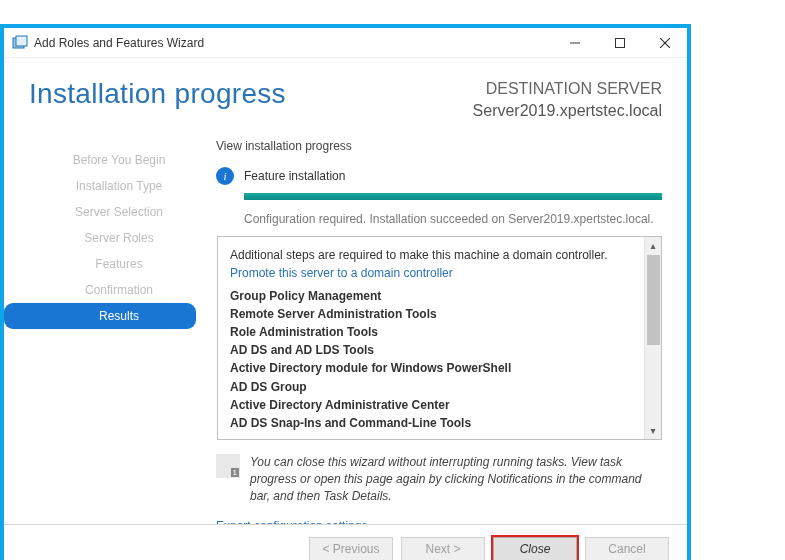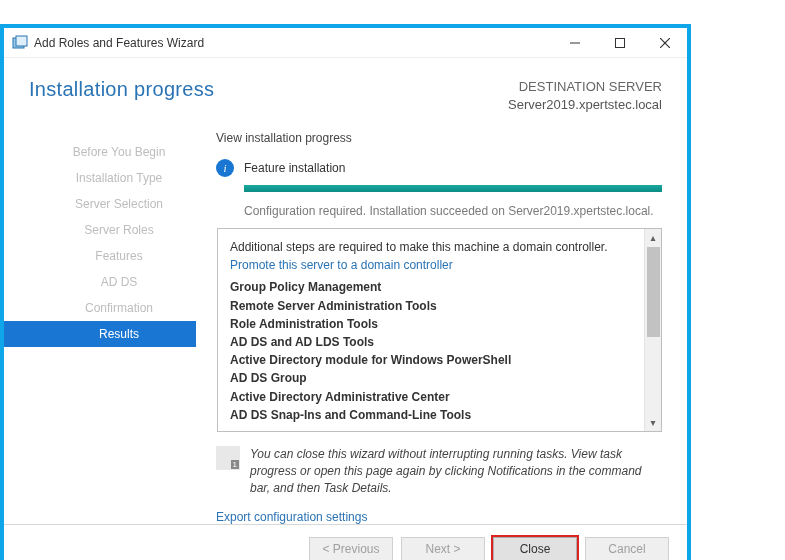--- a/index.html
+++ b/index.html
@@ -4,28 +4,28 @@
 <style>
   * { box-sizing: border-box; margin: 0; padding: 0; }
   body { font-family: "Segoe UI", Arial, sans-serif; font-size: 12px; background: #fff; width: 785px; height: 560px; overflow: hidden; }
   .window { width: 691px; height: 560px; border: 4px solid #0ea5e9; background: #fff; position: relative; margin-top: 24px; }
   .titlebar { height: 30px; display: flex; align-items: center; background: #fff; border-bottom: 1px solid #eee; }
   .titlebar-icon { width: 16px; height: 16px; margin: 0 6px 0 8px; display: flex; align-items: center; }
   .titlebar-title { flex: 1; font-size: 12px; color: #333; }
   .win-controls { display: flex; }
   .win-btn { width: 45px; height: 30px; display: flex; align-items: center; justify-content: center; font-size: 14px; color: #333; cursor: pointer; }
   .header-row { display: flex; padding: 20px 25px 0 25px; }
-  .page-title { font-size: 20px; font-weight: 300; color: #2a73b5; letter-spacing: 0.3px; }
-  .dest { margin-left: auto; text-align: right; font-size: 13px; color: #555; line-height: 1.35; }
+  .page-title { font-size: 28px; font-weight: 300; color: #2a73b5; letter-spacing: 0.3px; }
+  .dest { margin-left: auto; text-align: right; font-size: 16px; color: #555; line-height: 1.35; }
   .dest-label { color: #666; }
   .dest-server { color: #555; }
   .body { display: flex; padding: 18px 0 0 0; }
   .sidebar { width: 192px; padding-top: 8px; }
   .side-item { padding: 6px 0 6px 38px; font-size: 12px; color: #bdbdbd; cursor: default; text-align: center; }
-  .side-item.active { background: #1976d2; color: #fff; }
+  .side-item.active { background: #1976d2; color: #fff; border-radius: 9px; }
   .main { flex: 1; padding: 0 25px 0 20px; }
   .section-label { font-size: 12px; color: #444; margin-bottom: 14px; }
   .status-row { display: flex; align-items: center; margin-bottom: 8px; }
   .info-icon { width: 18px; height: 18px; border-radius: 50%; background: #1976d2; color: #fff; display: flex; align-items: center; justify-content: center; font-size: 11px; font-style: italic; font-family: Georgia, serif; margin-right: 10px; }
   .status-text { font-size: 12px; color: #333; }
   .progress-track { height: 7px; background: #e6e6e6; margin: 4px 0 12px 28px; position: relative; }
   .progress-fill { height: 100%; background: linear-gradient(#1ba8a0,#0a8c84); width: 100%; }
   .config-msg { margin-left: 28px; font-size: 12px; color: #7a7a7a; margin-bottom: 10px; }
   .details-box { border: 1px solid #bfbfbf; height: 204px; margin-left: 1px; display: flex; }
   .details-content { flex: 1; padding: 8px 10px 8px 12px; font-size: 12px; color: #333; overflow: hidden; }
@@ -40,21 +40,21 @@
   .sb-arrow { width: 100%; height: 17px; display: flex; align-items: center; justify-content: center; color: #606060; font-size: 10px; }
   .sb-thumb { width: 13px; height: 90px; background: #c2c2c2; margin-top: 1px; }
   .note-row { display: flex; margin-top: 14px; }
   .note-icon { width: 24px; height: 24px; background: #e8e8e8; margin-right: 10px; display: flex; align-items: flex-end; justify-content: flex-end; font-size: 9px; color: #888; position: relative; }
   .note-icon .flag { position: absolute; bottom: 1px; right: 1px; background: #888; color: #fff; font-size: 8px; padding: 0 2px; }
   .note-text { flex: 1; font-size: 12px; color: #444; line-height: 1.4; font-style: italic; }
   .export-link { margin-top: 14px; font-size: 12px; color: #2a73b5; cursor: pointer; }
   .footer { position: absolute; bottom: 8px; left: 0; right: 0; height: 48px; border-top: 1px solid #d8d8d8; display: flex; align-items: center; justify-content: flex-end; padding-right: 18px; gap: 8px; background: #fff; }
   .btn { min-width: 84px; height: 24px; border: 1px solid #adadad; background: #e1e1e1; font-size: 12px; color: #333; cursor: pointer; }
   .btn:disabled { color: #a0a0a0; background: #efefef; border-color: #d0d0d0; cursor: default; }
-  .btn.highlight { outline: 2px solid #d22; outline-offset: 0; }
+  .btn.highlight { outline: 2px solid #d22; outline-offset: 0; font-style: italic; }
 </style>
 </head>
 <body>
 
 <div class="window">
   <div class="titlebar">
     <span class="titlebar-icon">
       <svg width="16" height="16" viewBox="0 0 16 16">
           <rect x="1" y="3" width="11" height="10" fill="#9bcbe6" stroke="#2a73b5"></rect>
           <rect x="4" y="1" width="11" height="10" fill="#dff0fb" stroke="#2a73b5"></rect>
@@ -89,21 +89,20 @@
     </div>
   </div>
 
   <div class="body">
     <div class="sidebar">
       <div class="side-item">Before You Begin</div>
       <div class="side-item">Installation Type</div>
       <div class="side-item">Server Selection</div>
       <div class="side-item">Server Roles</div>
       <div class="side-item">Features</div>
-      <div class="side-item">AD DS</div>
       <div class="side-item">Confirmation</div>
       <div class="side-item active">Results</div>
     </div>
 
     <div class="main">
       <div class="section-label">View installation progress</div>
 
       <div class="status-row">
         <div class="info-icon">i</div>
         <div class="status-text">Feature installation</div>

